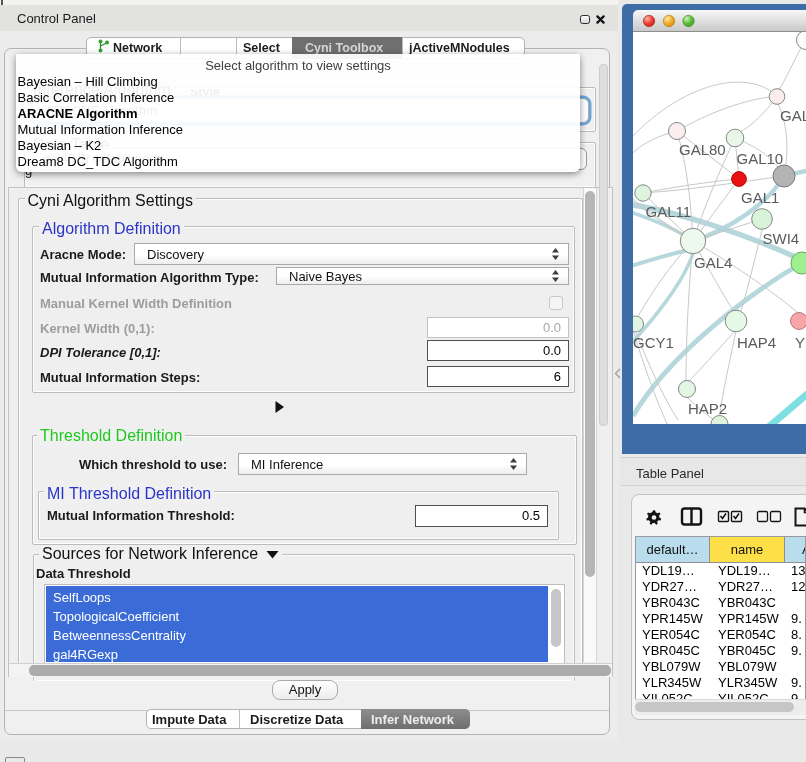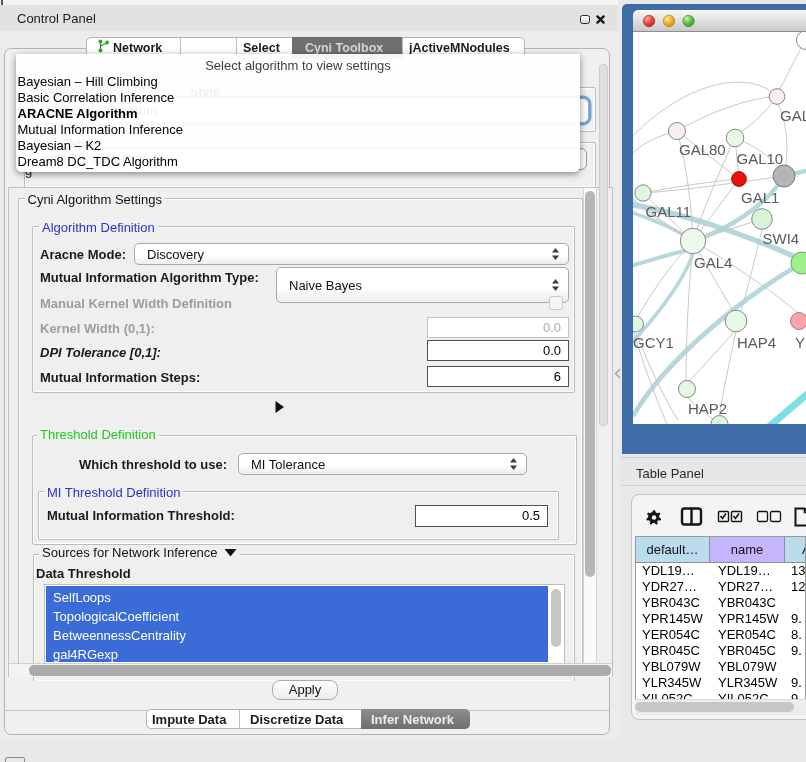--- a/index.html
+++ b/index.html
@@ -2,28 +2,28 @@
 <html><head>
 <meta charset="utf-8">
 <style>
   html,body{margin:0;padding:0;}
   body{width:806px;height:762px;overflow:hidden;background:#e9e9e9;
        font-family:"Liberation Sans",sans-serif;-webkit-font-smoothing:antialiased;}
   #stage{position:relative;width:806px;height:762px;overflow:hidden;}
   .abs{position:absolute;}
   .lbl{font-weight:bold;color:#1a1a1a;font-size:13px;}
   .dlbl{font-weight:bold;color:#9d9d9d;font-size:13px;}
-  .combo{position:absolute;background:linear-gradient(#ffffff 55%,#ededed);border:1px solid #a9a9a9;border-radius:5px;
+  .combo{position:absolute;background:linear-gradient(#ffffff 55%,#ededed);border:1px solid #a9a9a9;border-radius:0;
          font-size:13px;color:#111;box-sizing:border-box;padding-left:48px;}
   .combo .tx{position:absolute;left:12px;top:50%;transform:translateY(-50%);}
   .spin{position:absolute;right:8px;top:50%;transform:translateY(-50%);width:9px;height:14px;}
   .tfield{position:absolute;background:#fff;border:1px solid #4f4f4f;box-sizing:border-box;
           font-size:13px;color:#000;text-align:right;padding-right:7px;line-height:19px;}
   .etch{position:absolute;border:1px solid #bcbcbc;box-shadow:inset 0 0 0 1px #fdfdfd;border-radius:2px;}
-  .gtitle{position:absolute;font-size:13px;background:#f0f0f0;padding:0 3px;}
+  .gtitle{position:absolute;font-size:16px;background:#f0f0f0;padding:0 3px;}
 </style>
 </head>
 <body>
 <svg width="0" height="0" style="position:absolute;">
   <defs>
     <g id="updown">
       <path d="M1 5.5 L4.5 1 L8 5.5 Z" fill="#3c3c3c"></path>
       <path d="M1 8.5 L4.5 13 L8 8.5 Z" fill="#3c3c3c"></path>
     </g>
   </defs>
@@ -82,21 +82,21 @@
 
   <div class="lbl abs" style="left:40px;top:247px;">Aracne Mode:</div>
   <div class="combo" style="left:134px;top:243px;width:435px;height:22px;">
     <span class="tx">Discovery</span>
     <svg class="spin">
         <use href="#updown"></use>
       </svg>
   </div>
 
   <div class="lbl abs" style="left:40px;top:270px;">Mutual Information Algorithm Type:</div>
-  <div class="combo" style="left:276px;top:267px;width:293px;height:36px;">
+  <div class="combo" style="left:276px;top:267px;width:293px;height:18px;">
     <span class="tx">Naive Bayes</span>
     <svg class="spin">
         <use href="#updown"></use>
       </svg>
   </div>
 
   <div class="dlbl abs" style="left:40px;top:296px;">Manual Kernel Width Definition</div>
   <div class="abs" style="left:549px;top:296px;width:14px;height:14px;background:#f5f5f5;
        border:1px solid #c9c9c9;border-radius:3px;box-sizing:border-box;"></div>
 
@@ -111,21 +111,21 @@
 
   <svg class="abs" style="left:274px;top:400px;" width="11" height="14" viewBox="0 0 11 14">
     <path d="M1.5 1 L10 7 L1.5 13 Z" fill="#111"></path>
   </svg>
 
   <div class="etch" style="left:32px;top:434.5px;width:543px;height:108px;"></div>
   <div class="gtitle" style="left:37px;top:427px;color:#1ec81e;">Threshold Definition</div>
 
   <div class="lbl abs" style="left:79px;top:457px;">Which threshold to use:</div>
   <div class="combo" style="left:238px;top:453px;width:289px;height:22px;">
-    <span class="tx">MI Tolerance</span>
+    <span class="tx">MI Inference</span>
     <svg class="spin">
         <use href="#updown"></use>
       </svg>
   </div>
 
   <div class="etch" style="left:38px;top:491px;width:519px;height:47px;"></div>
   <div class="gtitle" style="left:44px;top:485px;color:#2a35c8;">MI Threshold Definition</div>
   <div class="lbl abs" style="left:47px;top:508px;">Mutual Information Threshold:</div>
   <div class="tfield" style="left:415px;top:505px;width:133px;height:22px;">0.5</div>
 
@@ -314,21 +314,21 @@
       <path d="M161.5 2.5 v4 h4" stroke-width="1.6"></path>
     </g>
     <g fill="#141414" font-size="11" font-weight="bold">
       <path d="M77.5 10 l2 2.5 3.5 -5" stroke="#141414" stroke-width="1.6" fill="none"></path>
       <path d="M90.5 10 l2 2.5 3.5 -5" stroke="#141414" stroke-width="1.6" fill="none"></path>
     </g>
   </svg>
 
   <div class="abs" style="left:635px;top:536px;width:171px;height:163px;background:#fff;border:1px solid #9a9a9a;border-bottom:none;box-sizing:border-box;overflow:hidden;font-size:13px;color:#000;">
     <div class="abs" style="left:0;top:0;width:74px;height:26px;background:#b9ddec;border-right:1px solid #8f8f8f;border-bottom:1px solid #8f8f8f;box-sizing:border-box;text-align:center;line-height:25px;color:#111;">default…</div>
-    <div class="abs" style="left:74px;top:0;width:75px;height:26px;background:#c4b5fd;border-right:1px solid #8f8f8f;border-bottom:1px solid #8f8f8f;box-sizing:border-box;text-align:center;line-height:25px;color:#111;">name</div>
+    <div class="abs" style="left:74px;top:0;width:75px;height:26px;background:#fde047;border-right:1px solid #8f8f8f;border-bottom:1px solid #8f8f8f;box-sizing:border-box;text-align:center;line-height:25px;color:#111;">name</div>
     <div class="abs" style="left:149px;top:0;width:30px;height:26px;background:#b9ddec;border-bottom:1px solid #8f8f8f;box-sizing:border-box;line-height:25px;color:#111;padding-left:17px;">A</div>
     <div class="abs" style="left:6px;top:26px;line-height:16px;">YDL19…<br>YDR27…<br>YBR043C<br>YPR145W<br>YER054C<br>YBR045C<br>YBL079W<br>YLR345W<br>YIL052C</div>
     <div class="abs" style="left:82px;top:26px;line-height:16px;">YDL19…<br>YDR27…<br>YBR043C<br>YPR145W<br>YER054C<br>YBR045C<br>YBL079W<br>YLR345W<br>YIL052C</div>
     <div class="abs" style="left:155px;top:26px;line-height:16px;">13<br>12<br><br>9.<br>8.<br>9.<br><br>9.<br>9.</div>
   </div>
   <div class="abs" style="left:635px;top:699px;width:171px;height:15px;background:#ededed;border-top:1px solid #d9d9d9;"></div>
   <div class="abs" style="left:635px;top:702px;width:159px;height:10px;background:#c6c6c6;border-radius:5px;"></div>
 
   <div class="abs" style="left:4.5px;top:757px;width:20px;height:12px;background:#e9e9e9;border:1.5px solid #8a8a8a;border-radius:2px;box-sizing:border-box;"></div>
 </div>

